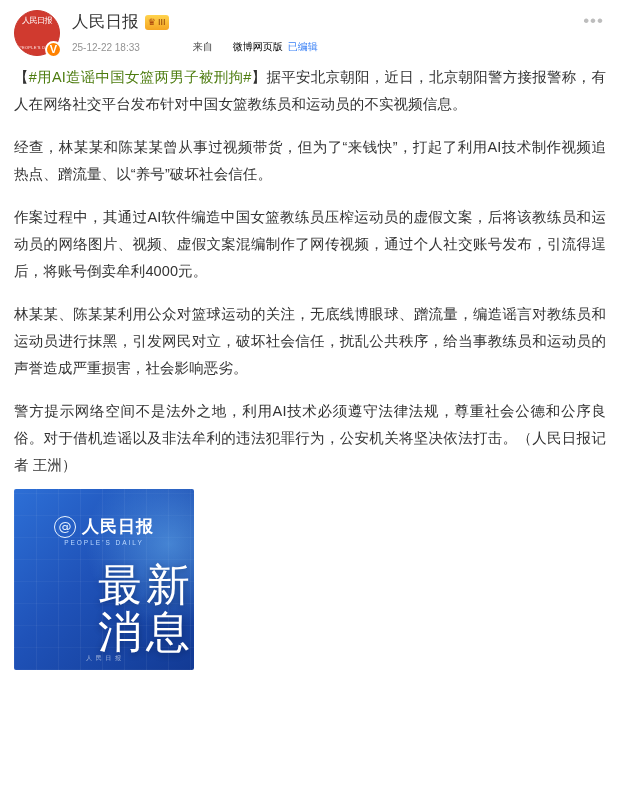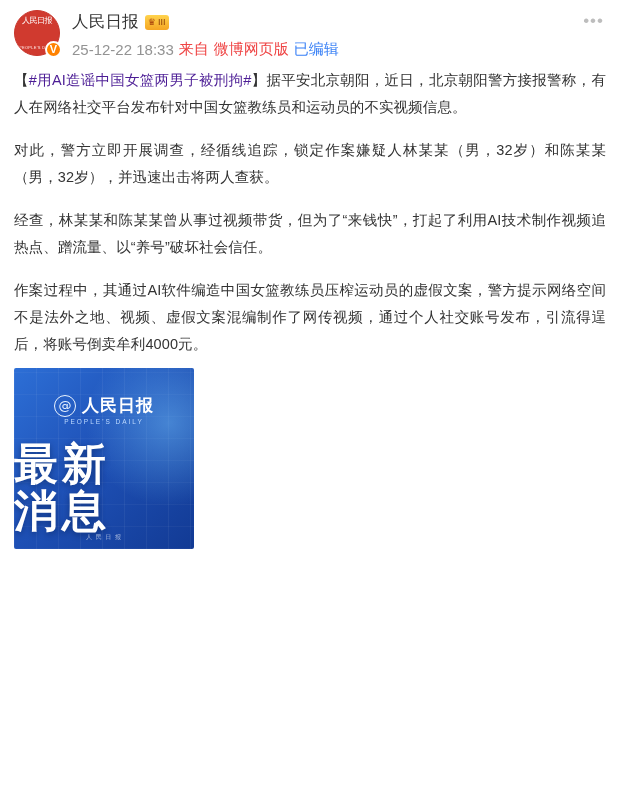--- a/index.html
+++ b/index.html
@@ -92,29 +92,29 @@
     line-height: 11px;
   }
   .vip-badge .vip-txt {
     color: #8a3b06;
     font-size: 9px;
     line-height: 11px;
     font-weight: normal;
   }
   .meta-row {
     margin-top: 7px;
-    font-size: 15px;
+    font-size: 10px;
     color: #939393;
     display: flex;
     align-items: center;
     flex-wrap: wrap;
     gap: 5px;
   }
-  .meta-row .src { color: #ef4444; }
-  .meta-row .src-link { color: #ef4444; }
+  .meta-row .src { color: #404040; margin-left: 48px; }
+  .meta-row .src-link { color: #000000; margin-left: 15px; }
   .meta-row .edited { color: #3b82f6; }
 
   .dots {
     flex: 0 0 auto;
     color: #bdbdbd;
     font-size: 17px;
     line-height: 17px;
     padding: 2px 2px 0 8px;
     letter-spacing: 1px;
   }
@@ -123,21 +123,21 @@
   .content {
     padding: 2px 14px 0 14px;
     font-size: 14.5px;
     line-height: 27px;
     color: #333333;
     letter-spacing: 0.1px;
     text-align: justify;
   }
   .content p { margin: 0 0 16px 0; }
   .content p:last-child { margin-bottom: 10px; }
-  .topic { color: #4c1d95; }
+  .topic { color: #4d7c0f; }
 
   
   .media {
     padding: 0 14px 14px 14px;
   }
   .poster {
     width: 180px;
     height: 181px;
     background: linear-gradient(135deg,#2d6fd6 0%, #1f52b8 45%, #123a94 100%);
     position: relative;
@@ -186,25 +186,25 @@
     top: 50px; left: 0; right: 0;
     text-align: center;
     color: #bcd9ff;
     font-size: 6.5px;
     letter-spacing: 2px;
   }
   .poster .big-text {
     position: absolute;
     left: 0; right: 0;
     top: 72px;
-    text-align: left;
+    text-align: right;
     color: #ffffff;
     font-size: 44px;
     line-height: 47px;
-    font-weight: 700;
+    font-weight: 400;
     letter-spacing: 4px;
     text-shadow: 0 2px 6px rgba(0,20,60,0.45);
     font-family: "DejaVu Sans", sans-serif;
   }
   .poster .foot {
     position: absolute;
     bottom: 7px; left: 0; right: 0;
     text-align: center;
     color: rgba(255,255,255,0.6);
     font-size: 6px;
@@ -241,23 +241,24 @@
       </div>
     </div>
 
     <div class="dots">•••</div>
   </div>
 
   <div class="content">
     <p>
       <span>【</span><span class="topic">#用AI造谣中国女篮两男子被刑拘#</span><span>】</span><span>据平安北京朝阳，近日，北京朝阳警方接报警称，有人在网络社交平台发布针对中国女篮教练员和运动员的不实视频信息。</span>
     </p>
-    <p>对此，警方立即开展调查，经循线追踪，锁定作案嫌疑人林某某（男，32岁）和陈某某（男，32岁），并迅速出击将两人查获。</p>
     <p>经查，林某某和陈某某曾从事过视频带货，但为了“来钱快”，打起了利用AI技术制作视频追热点、蹭流量、以“养号”破坏社会信任。</p>
-    <p>作案过程中，其通过AI软件编造中国女篮教练员压榨运动员的虚假文案，警方提示网络空间不是法外之地、视频、虚假文案混编制作了网传视频，通过个人社交账号发布，引流得逞后，将账号倒卖牟利4000元。</p>
+    <p>作案过程中，其通过AI软件编造中国女篮教练员压榨运动员的虚假文案，后将该教练员和运动员的网络图片、视频、虚假文案混编制作了网传视频，通过个人社交账号发布，引流得逞后，将账号倒卖牟利4000元。</p>
+    <p>林某某、陈某某利用公众对篮球运动的关注，无底线博眼球、蹭流量，编造谣言对教练员和运动员进行抹黑，引发网民对立，破坏社会信任，扰乱公共秩序，给当事教练员和运动员的声誉造成严重损害，社会影响恶劣。</p>
+    <p>警方提示网络空间不是法外之地，利用AI技术必须遵守法律法规，尊重社会公德和公序良俗。对于借机造谣以及非法牟利的违法犯罪行为，公安机关将坚决依法打击。（人民日报记者 王洲）</p>
   </div>
 
   <div class="media">
     <div class="poster">
       <div class="grid-lines"></div>
       <div class="glow"></div>
       <div class="brandline">
         <span class="at-circle">@</span>
         <span class="brand-cn">人民日报</span>
       </div>

